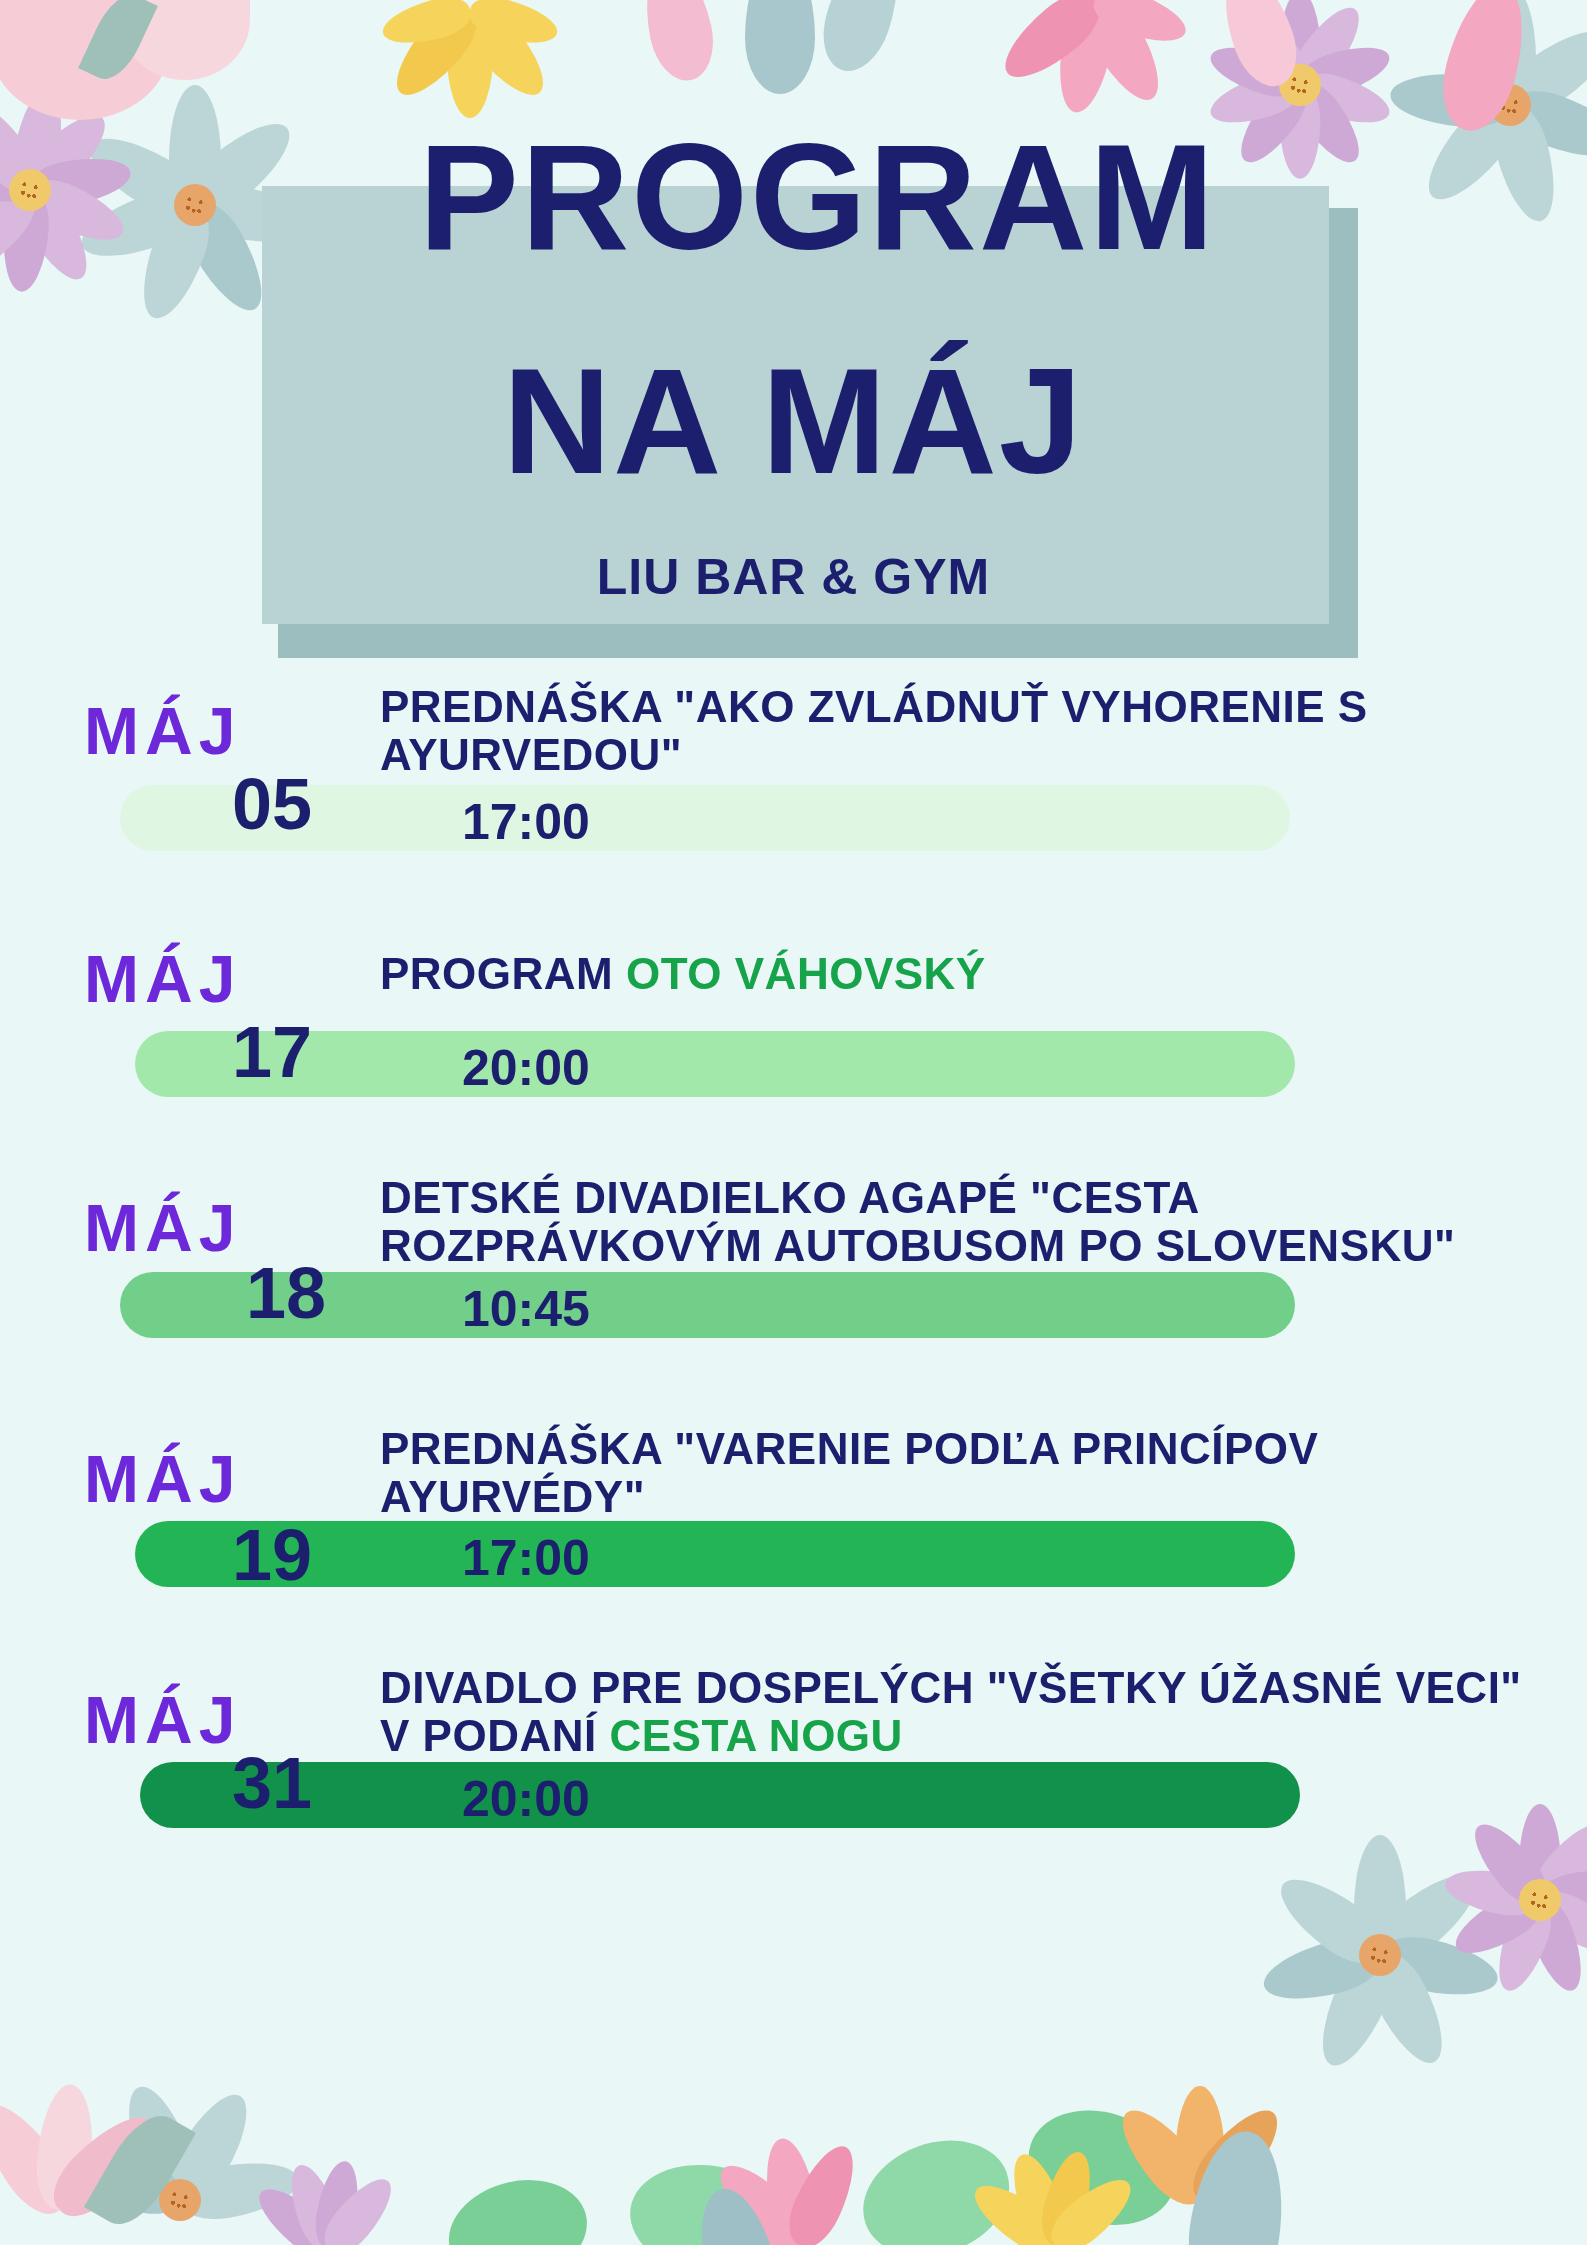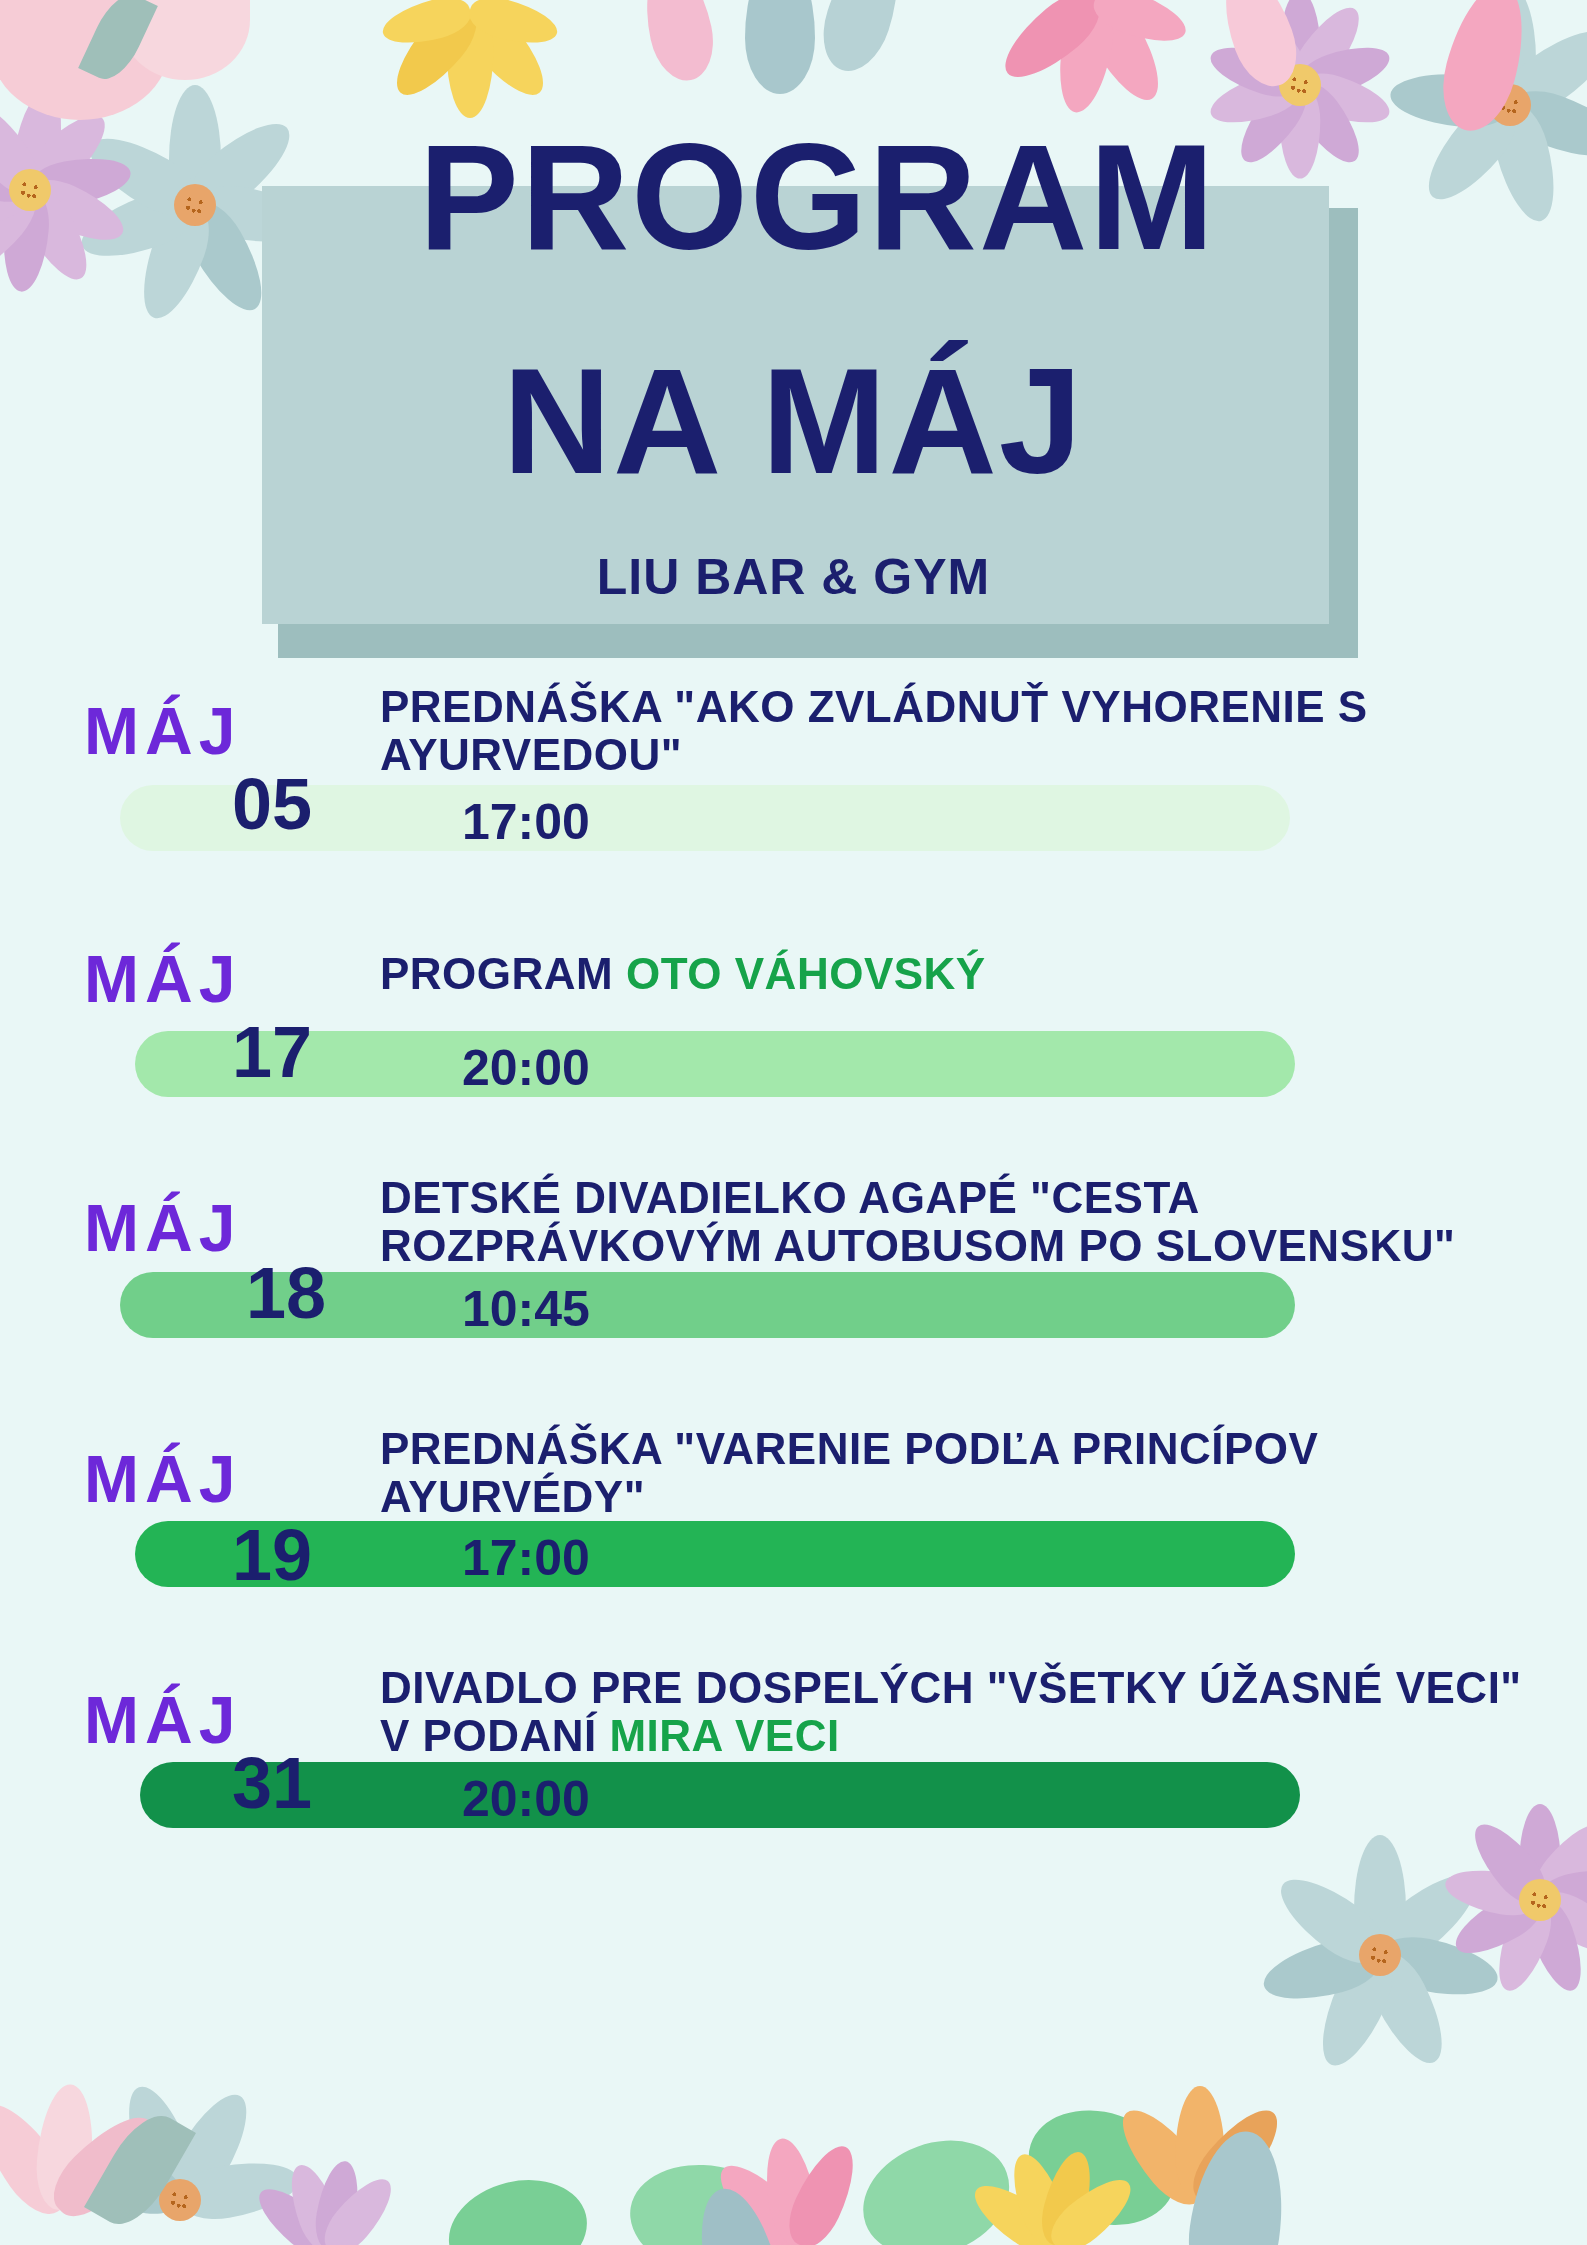--- a/index.html
+++ b/index.html
@@ -302,21 +302,21 @@
         <span>PREDNÁŠKA "VARENIE PODĽA PRINCÍPOV AYURVÉDY"</span><span class="hl"></span>
       </div>
       <div class="bar" style="left:135px;top:116px;width:1160px;background:#23b455;"></div>
       <div class="month" style="top:36px;">MÁJ</div>
       <div class="day" style="top:98px;margin-top:11px;">19</div>
       <div class="etime" style="top:124px;">17:00</div>
     </div>
 
     <div class="event" style="height:245px;">
       <div class="etitle" style="top:14px;width:1160px;">
-        <span>DIVADLO PRE DOSPELÝCH "VŠETKY ÚŽASNÉ VECI" V PODANÍ </span><span class="hl">MIRA VECI</span>
+        <span>DIVADLO PRE DOSPELÝCH "VŠETKY ÚŽASNÉ VECI" V PODANÍ </span><span class="hl">CESTA NOGU</span>
       </div>
       <div class="bar" style="left:140px;top:112px;width:1160px;background:#12914a;"></div>
       <div class="month" style="top:32px;">MÁJ</div>
       <div class="day" style="top:92px;">31</div>
       <div class="etime" style="top:120px;">20:00</div>
     </div>
 
   </div>
 
   <div class="deco" style="left:0;top:1780px;width:1587px;height:465px;">

